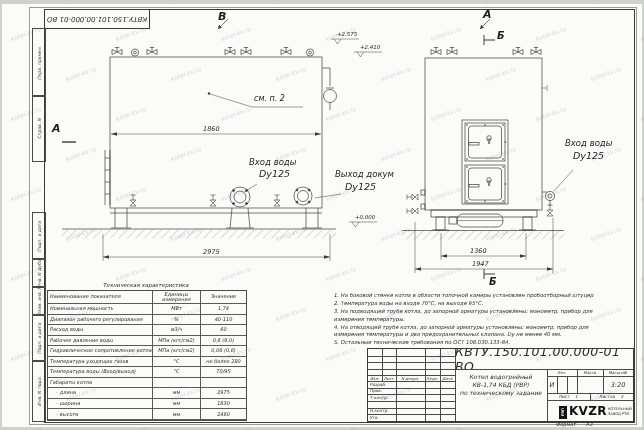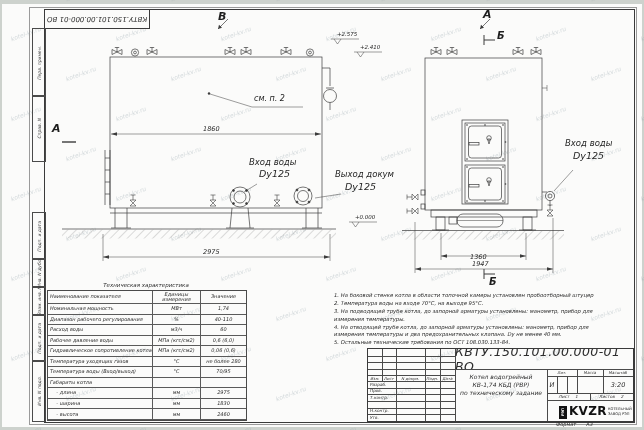--- a/index.html
+++ b/index.html
@@ -334,21 +334,21 @@
   <div class="lbl elev" style="left:337px;top:31px;">+2.575</div>
   <div class="lbl elev" style="left:360px;top:44px;">+2.410</div>
   <div class="lbl elev" style="left:355px;top:213.5px;">+0.000</div>
   <div class="lbl pipe" style="left:249px;top:157px;">Вход воды</div>
   <div class="lbl pipe-dn" style="left:259px;top:168px;">Dy125</div>
   <div class="lbl pipe" style="left:335px;top:169px;">Выход докум</div>
   <div class="lbl pipe-dn" style="left:345px;top:180.5px;">Dy125</div>
   <div class="lbl view-letter" style="left:483px;top:8px;">А</div>
   <div class="lbl" style="left:497px;top:30px;font-size:10px;font-weight:bold;">Б</div>
   <div class="lbl" style="left:489px;top:276px;font-size:10px;font-weight:bold;">Б</div>
-  <div class="lbl dim" style="left:470px;top:253px;">1360</div>
+  <div class="lbl dim" style="left:470px;top:247px;">1360</div>
   <div class="lbl dim" style="left:472px;top:260px;">1947</div>
   <div class="lbl pipe" style="left:565px;top:138px;">Вход воды</div>
   <div class="lbl pipe-dn" style="left:573px;top:150px;">Dy125</div>
 
   <div id="spec-title">Техническая характеристика</div>
   <div id="spec">
     <div class="nm">Наименование показателя</div>
     <div>
         <span style="display:block;">
           <span style="display:block;">Единицы</span>

